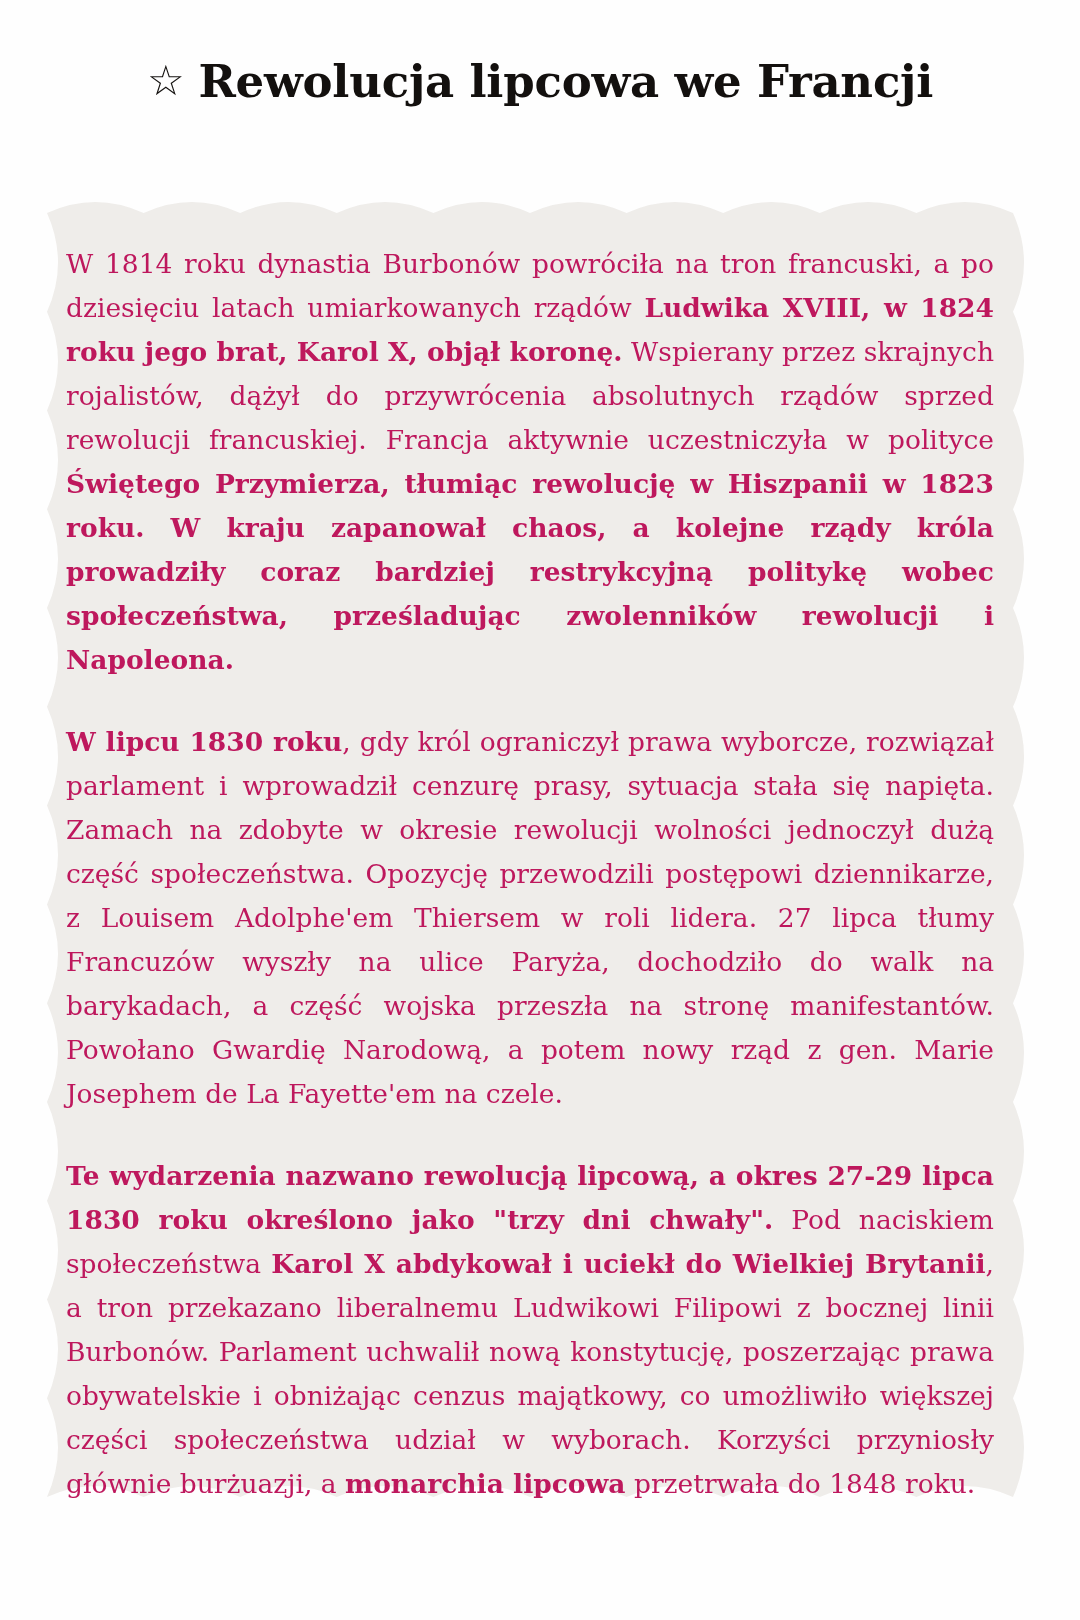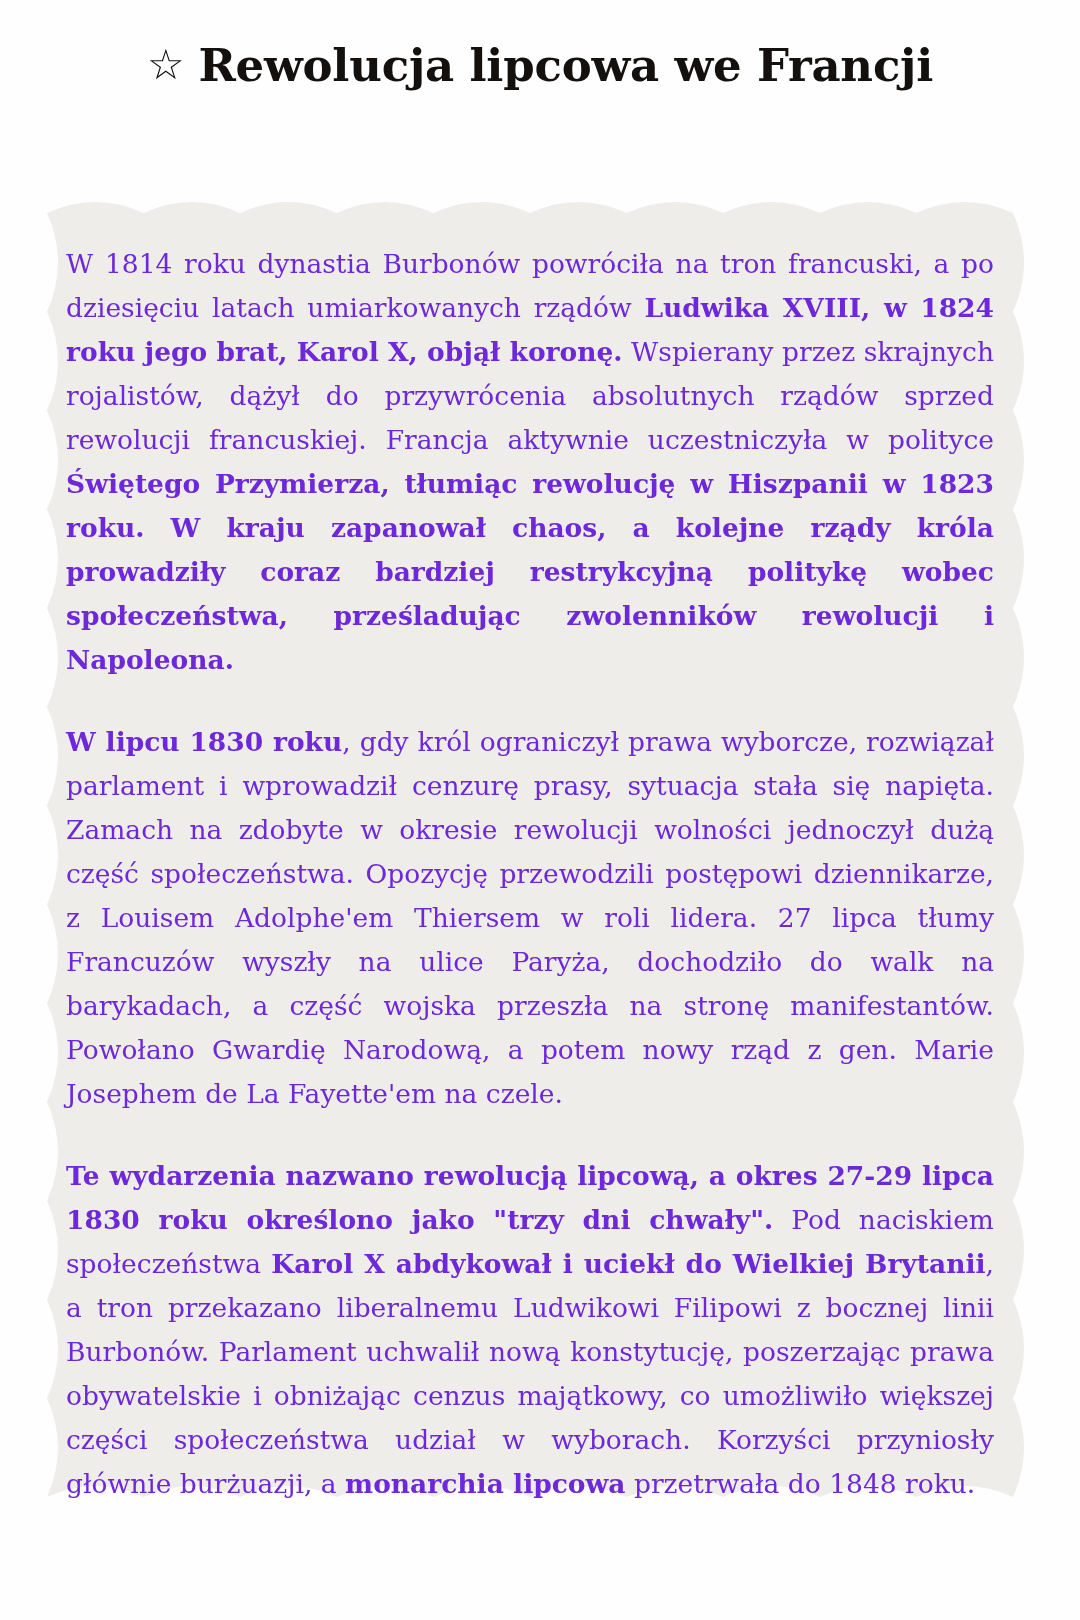--- a/index.html
+++ b/index.html
@@ -10,21 +10,21 @@
     width: 1080px;
     height: 1620px;
     background: #fefefe;
     font-family: "DejaVu Serif", "Liberation Serif", serif;
     overflow: hidden;
     position: relative;
   }
 
   
   .page-title {
-    margin: 0;
+    margin: 16px;
     padding: 40px 0 0 0;
     text-align: center;
     font-family: "DejaVu Serif", "Liberation Serif", serif;
     font-weight: bold;
     font-size: 45px;
     line-height: 1.15;
     color: #13100e;
     letter-spacing: -0.2px;
     white-space: nowrap;
   }
@@ -59,21 +59,21 @@
     width: 928px;
     height: 1226px;
     box-sizing: border-box;
   }
 
   
   .para {
     margin: 0 0 38px 0;
     font-size: 26.5px;
     line-height: 44px;
-    color: #6d28d9;
+    color: #be185d;
     text-align: justify;
     text-justify: inter-word;
     hyphens: none;
     font-family: "DejaVu Serif", "Liberation Serif", serif;
   }
   .para:last-child {
     margin-bottom: 12px;
   }
   .para b {
     font-weight: bold;

